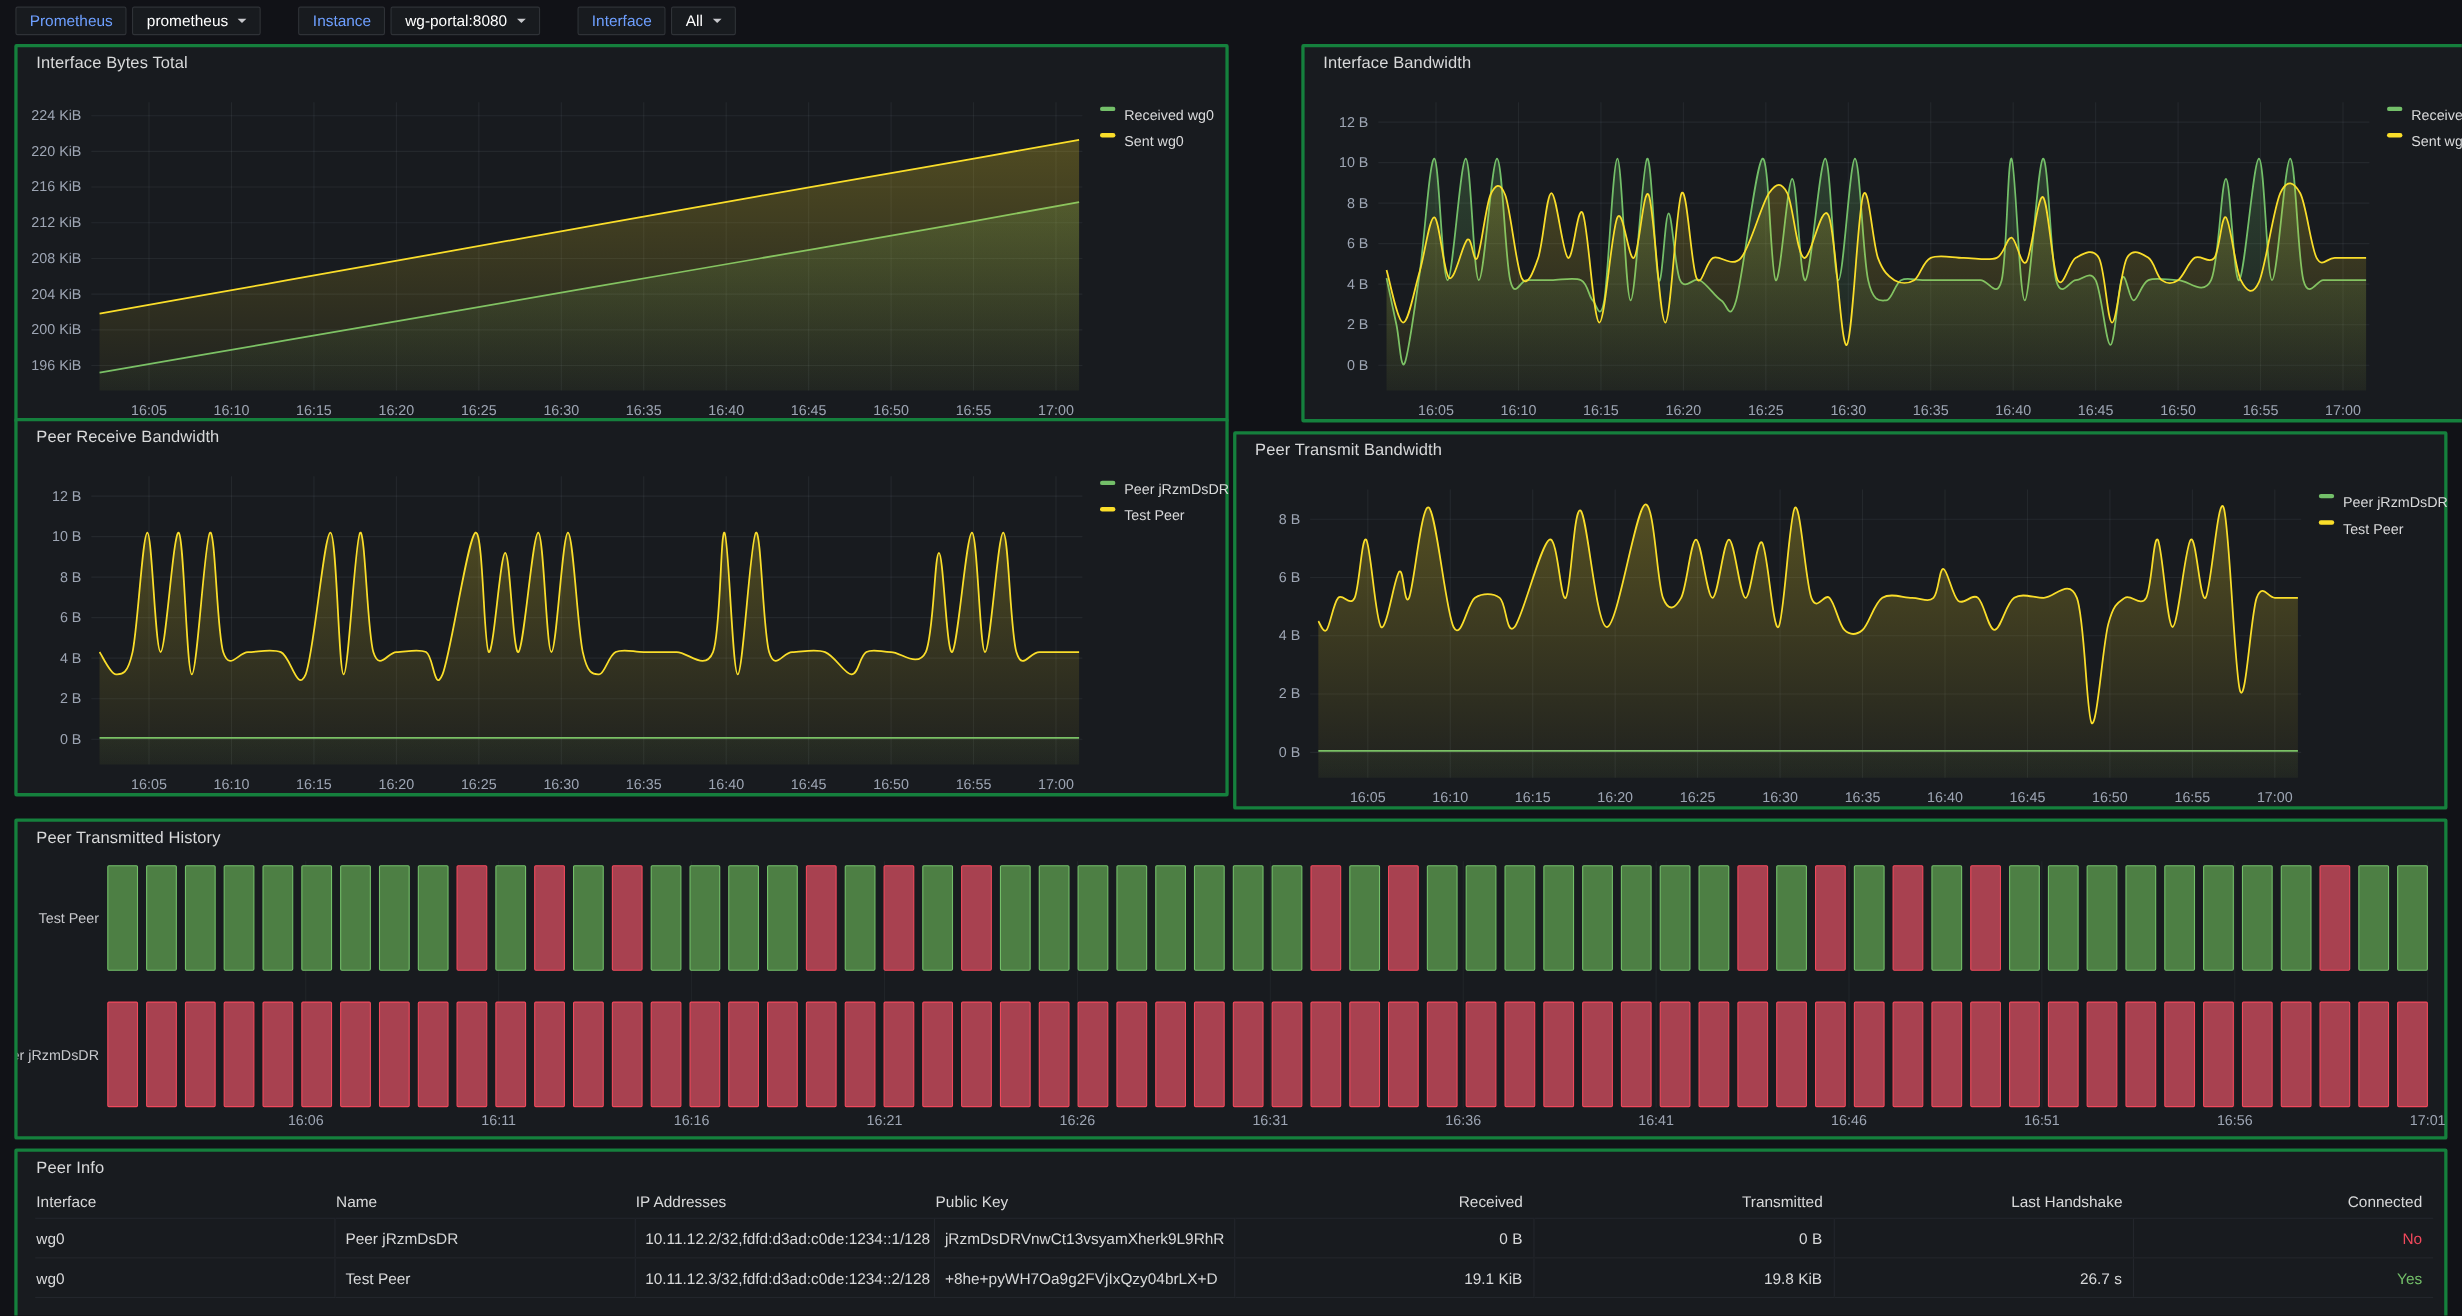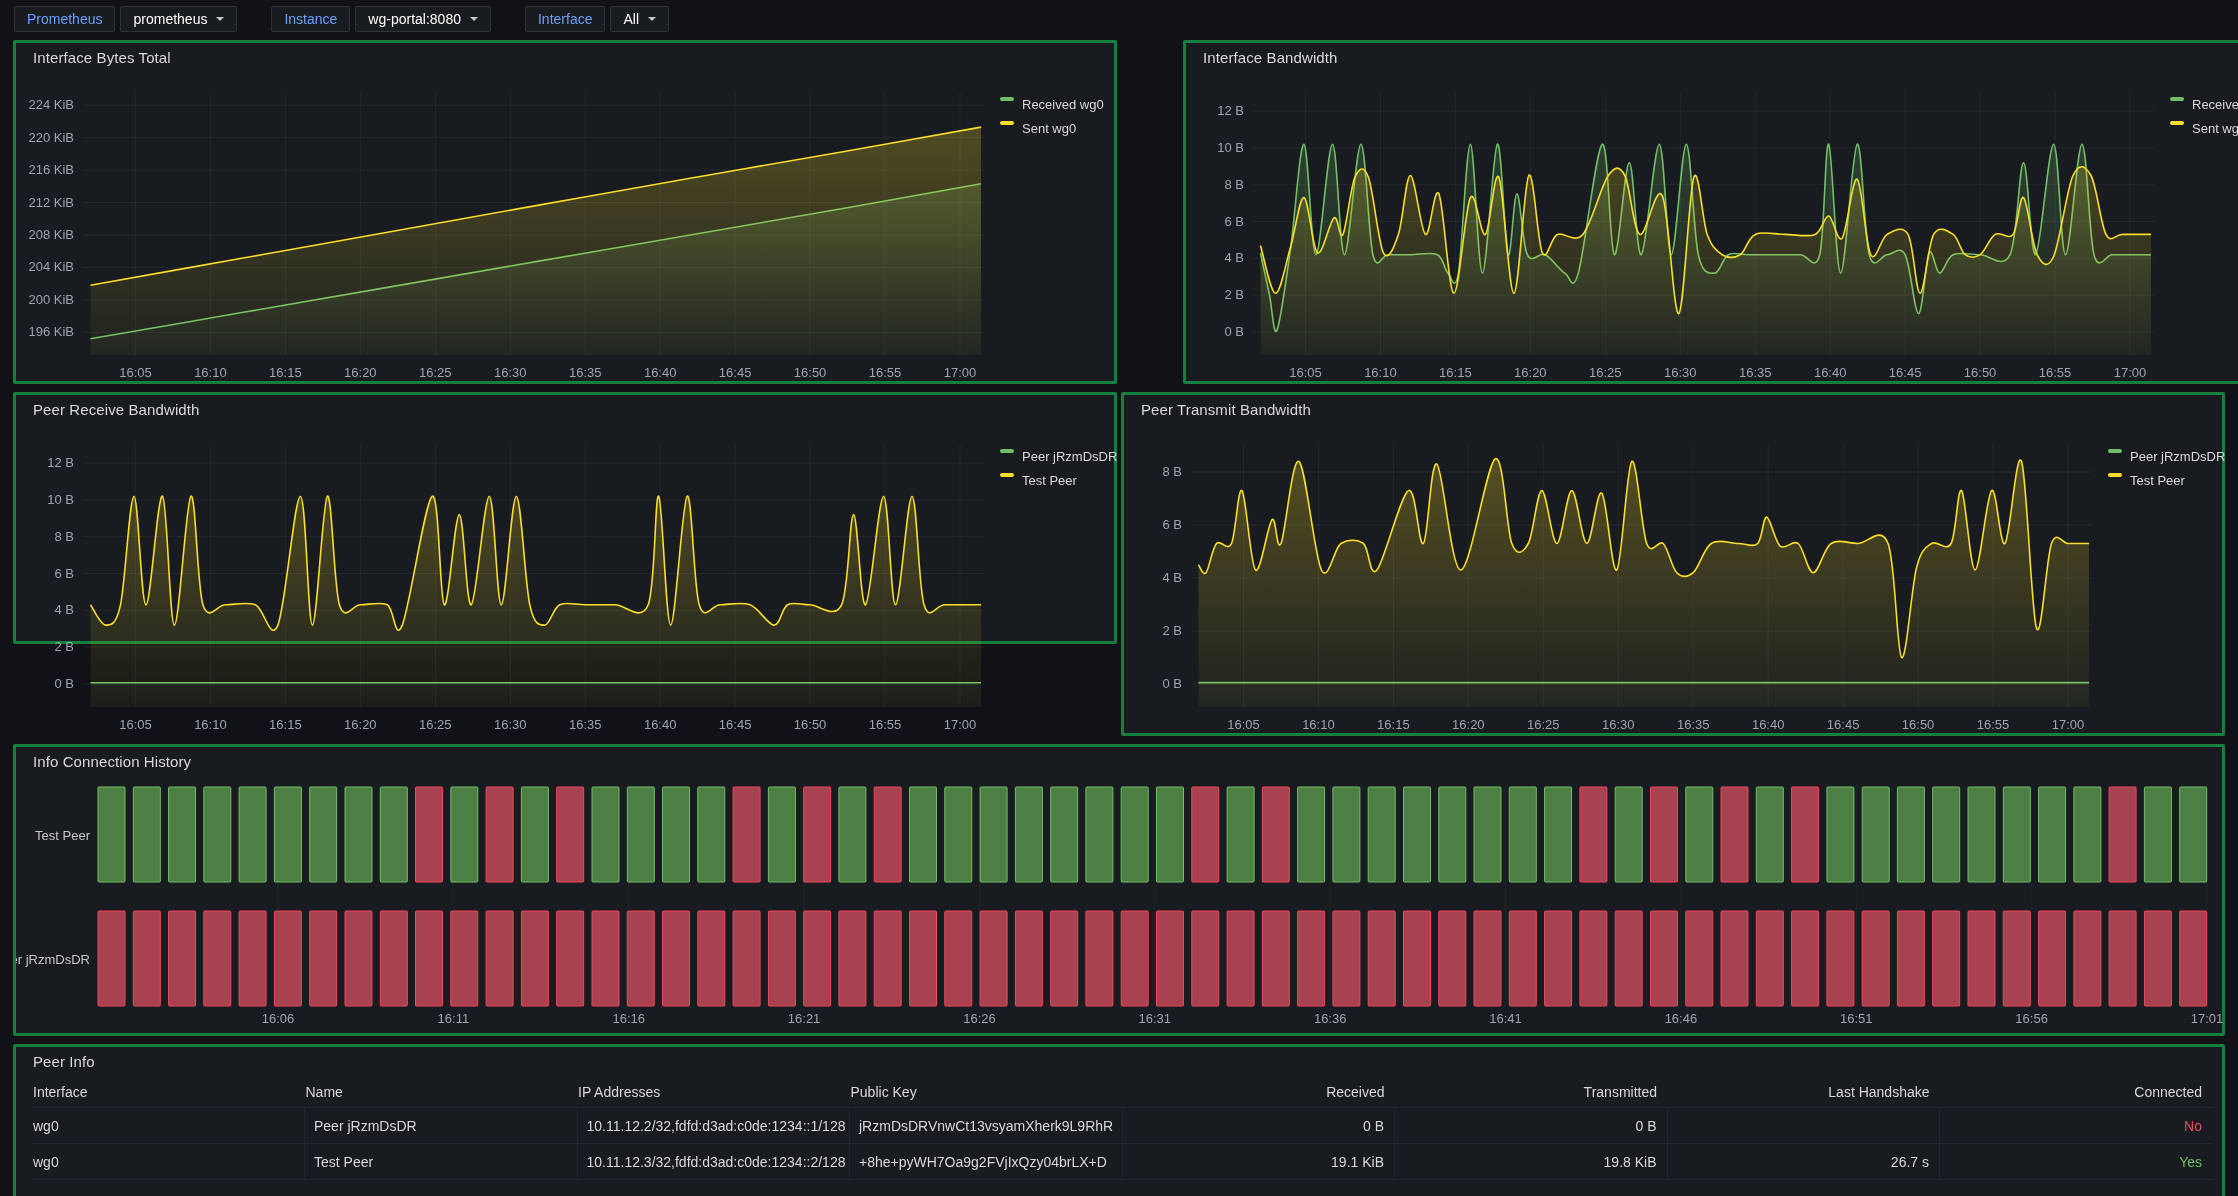--- a/index.html
+++ b/index.html
@@ -198,21 +198,21 @@
           <span>Received wg0</span>
         </div>
         <div class="legend-item">
           <span class="legend-swatch" style="background: rgb(250, 222, 42);"></span>
           <span>Sent wg0</span>
         </div>
       </div>
     </div>
 </section>
 
-<section class="panel" style="left:13px;top:392px;width:1104px;height:252px">
+<section class="panel" style="left:13px;top:380px;width:1104px;height:344px">
   <h2 class="panel-title">Peer Receive Bandwidth</h2>
   <div class="chart-host">
       <svg width="1102" height="342">
         <defs>
           <linearGradient id="g2_0" x1="0" y1="50" x2="0" y2="312" gradientUnits="userSpaceOnUse">
             <stop offset="0" stop-color="#73BF69" stop-opacity="0.28"></stop>
             <stop offset="1" stop-color="#73BF69" stop-opacity="0.03"></stop>
           </linearGradient>
           <linearGradient id="g2_1" x1="0" y1="50" x2="0" y2="312" gradientUnits="userSpaceOnUse">
             <stop offset="0" stop-color="#FADE2A" stop-opacity="0.28"></stop>
@@ -335,21 +335,21 @@
         </div>
         <div class="legend-item">
           <span class="legend-swatch" style="background: rgb(250, 222, 42);"></span>
           <span>Test Peer</span>
         </div>
       </div>
     </div>
 </section>
 
 <section class="panel" style="left:13px;top:744px;width:2212px;height:292px">
-  <h2 class="panel-title">Info Connection History</h2>
+  <h2 class="panel-title">Peer Transmitted History</h2>
   <div class="chart-host">
       <svg width="2210" height="290">
         <line x1="262" x2="262" y1="36" y2="260" stroke="rgba(204,212,224,0.05)"></line>
         <text x="262" y="276" text-anchor="middle" class="tick-text">16:06</text>
         <line x1="437.3636363636364" x2="437.3636363636364" y1="36" y2="260" stroke="rgba(204,212,224,0.05)"></line>
         <text x="437.3636363636364" y="276" text-anchor="middle" class="tick-text">16:11</text>
         <line x1="612.7272727272727" x2="612.7272727272727" y1="36" y2="260" stroke="rgba(204,212,224,0.05)"></line>
         <text x="612.7272727272727" y="276" text-anchor="middle" class="tick-text">16:16</text>
         <line x1="788.0909090909091" x2="788.0909090909091" y1="36" y2="260" stroke="rgba(204,212,224,0.05)"></line>
         <text x="788.0909090909091" y="276" text-anchor="middle" class="tick-text">16:21</text>

